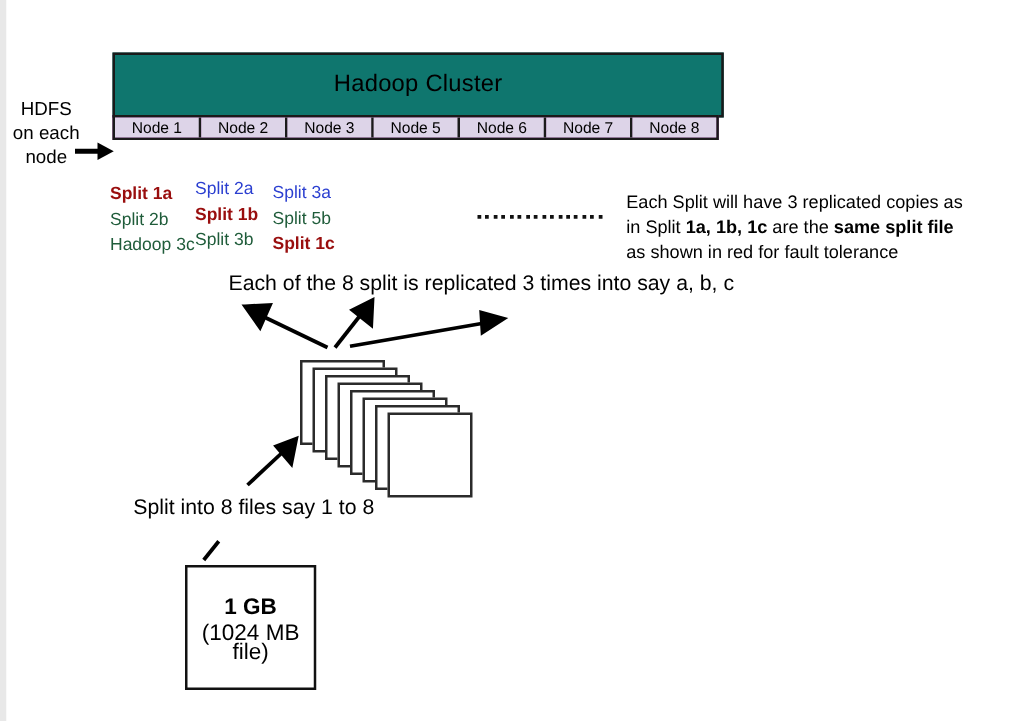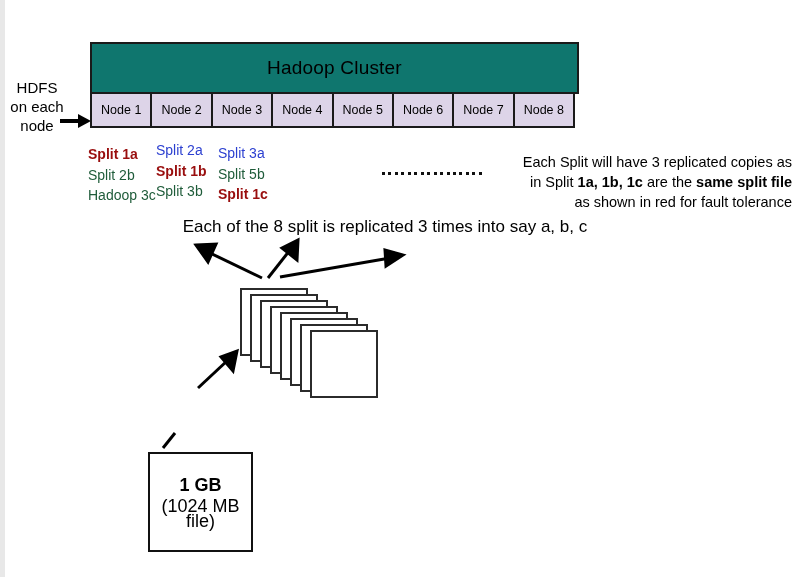--- a/index.html
+++ b/index.html
@@ -16,21 +16,21 @@
   
   #cluster-bar{
     position:absolute;left:90px;top:42px;width:485px;height:48px;
     background:#0f766e;border:2px solid #1a1a1a;
     display:flex;align-items:center;justify-content:center;
     font-size:19px;color:#000;letter-spacing:.2px;
   }
 
   
   #node-row{
-    position:absolute;left:90px;top:92px;width:485px;height:36px;
+    position:absolute;left:90px;top:92px;width:485px;height:20px;
     border:2px solid #1a1a1a;display:flex;box-sizing:border-box;background:#701a75;
   }
   .node-cell{
     flex:1 1 0;display:flex;align-items:center;justify-content:center;
     font-size:12.5px;color:#000;background:#ddd4e8;
     border-right:2px solid #1a1a1a;box-sizing:border-box;
   }
   .node-cell:last-child{border-right:none;}
 
   
@@ -52,22 +52,22 @@
 
   
   #dots{
     position:absolute;left:382px;top:172px;width:100px;height:6px;
     display:flex;justify-content:space-between;
   }
   #dots i{display:block;width:3px;height:3px;background:#111;}
 
   
   #right-note{
-    position:absolute;left:484px;top:152px;width:308px;
-    text-align:right;font-size:14.5px;line-height:20px;color:#000;
+    position:absolute;left:501px;top:152px;width:308px;
+    text-align:left;font-size:14.5px;line-height:20px;color:#000;
   }
   #right-note b{font-weight:bold;}
 
   
   #mid-caption{
     position:absolute;left:150px;top:217px;width:470px;
     font-size:17px;color:#000;text-align:center;white-space:nowrap;
   }
 
   
@@ -117,21 +117,20 @@
   </div>
   <svg id="hdfs-arrow" viewBox="0 0 34 18">
     <line x1="2" y1="9" x2="22" y2="9" stroke="#000" stroke-width="4"></line>
     <polygon points="20,2 33,9 20,16" fill="#000"></polygon>
   </svg>
 
   <div id="node-row">
       <div class="node-cell">Node 1</div>
       <div class="node-cell">Node 2</div>
       <div class="node-cell">Node 3</div>
-      <div class="node-cell">Node 4</div>
       <div class="node-cell">Node 5</div>
       <div class="node-cell">Node 6</div>
       <div class="node-cell">Node 7</div>
       <div class="node-cell">Node 8</div>
     </div>
 
   <div class="split-col" id="split-col-1">
       <div class="s red">Split 1a</div>
       <div class="s green">Split 2b</div>
       <div class="s green">Hadoop 3c</div>
@@ -204,20 +203,21 @@
       <div class="page" style="left: 50px; top: 30px; z-index: 6;"></div>
       <div class="page" style="left: 60px; top: 36px; z-index: 7;"></div>
       <div class="page" style="left: 70px; top: 42px; z-index: 8;"></div>
     </div>
   <div id="page-label">
     <div>128</div>
     <div>MB</div>
   </div>
 
   <div id="split-caption">
+    <div>Split into 8 files say 1 to 8</div>
   </div>
 
   <div id="gb-box">
     <div id="gb-title">1 GB</div>
     <div id="gb-sub">
       <div>(1024 MB</div>
       <div>file)</div>
     </div>
   </div>
 

